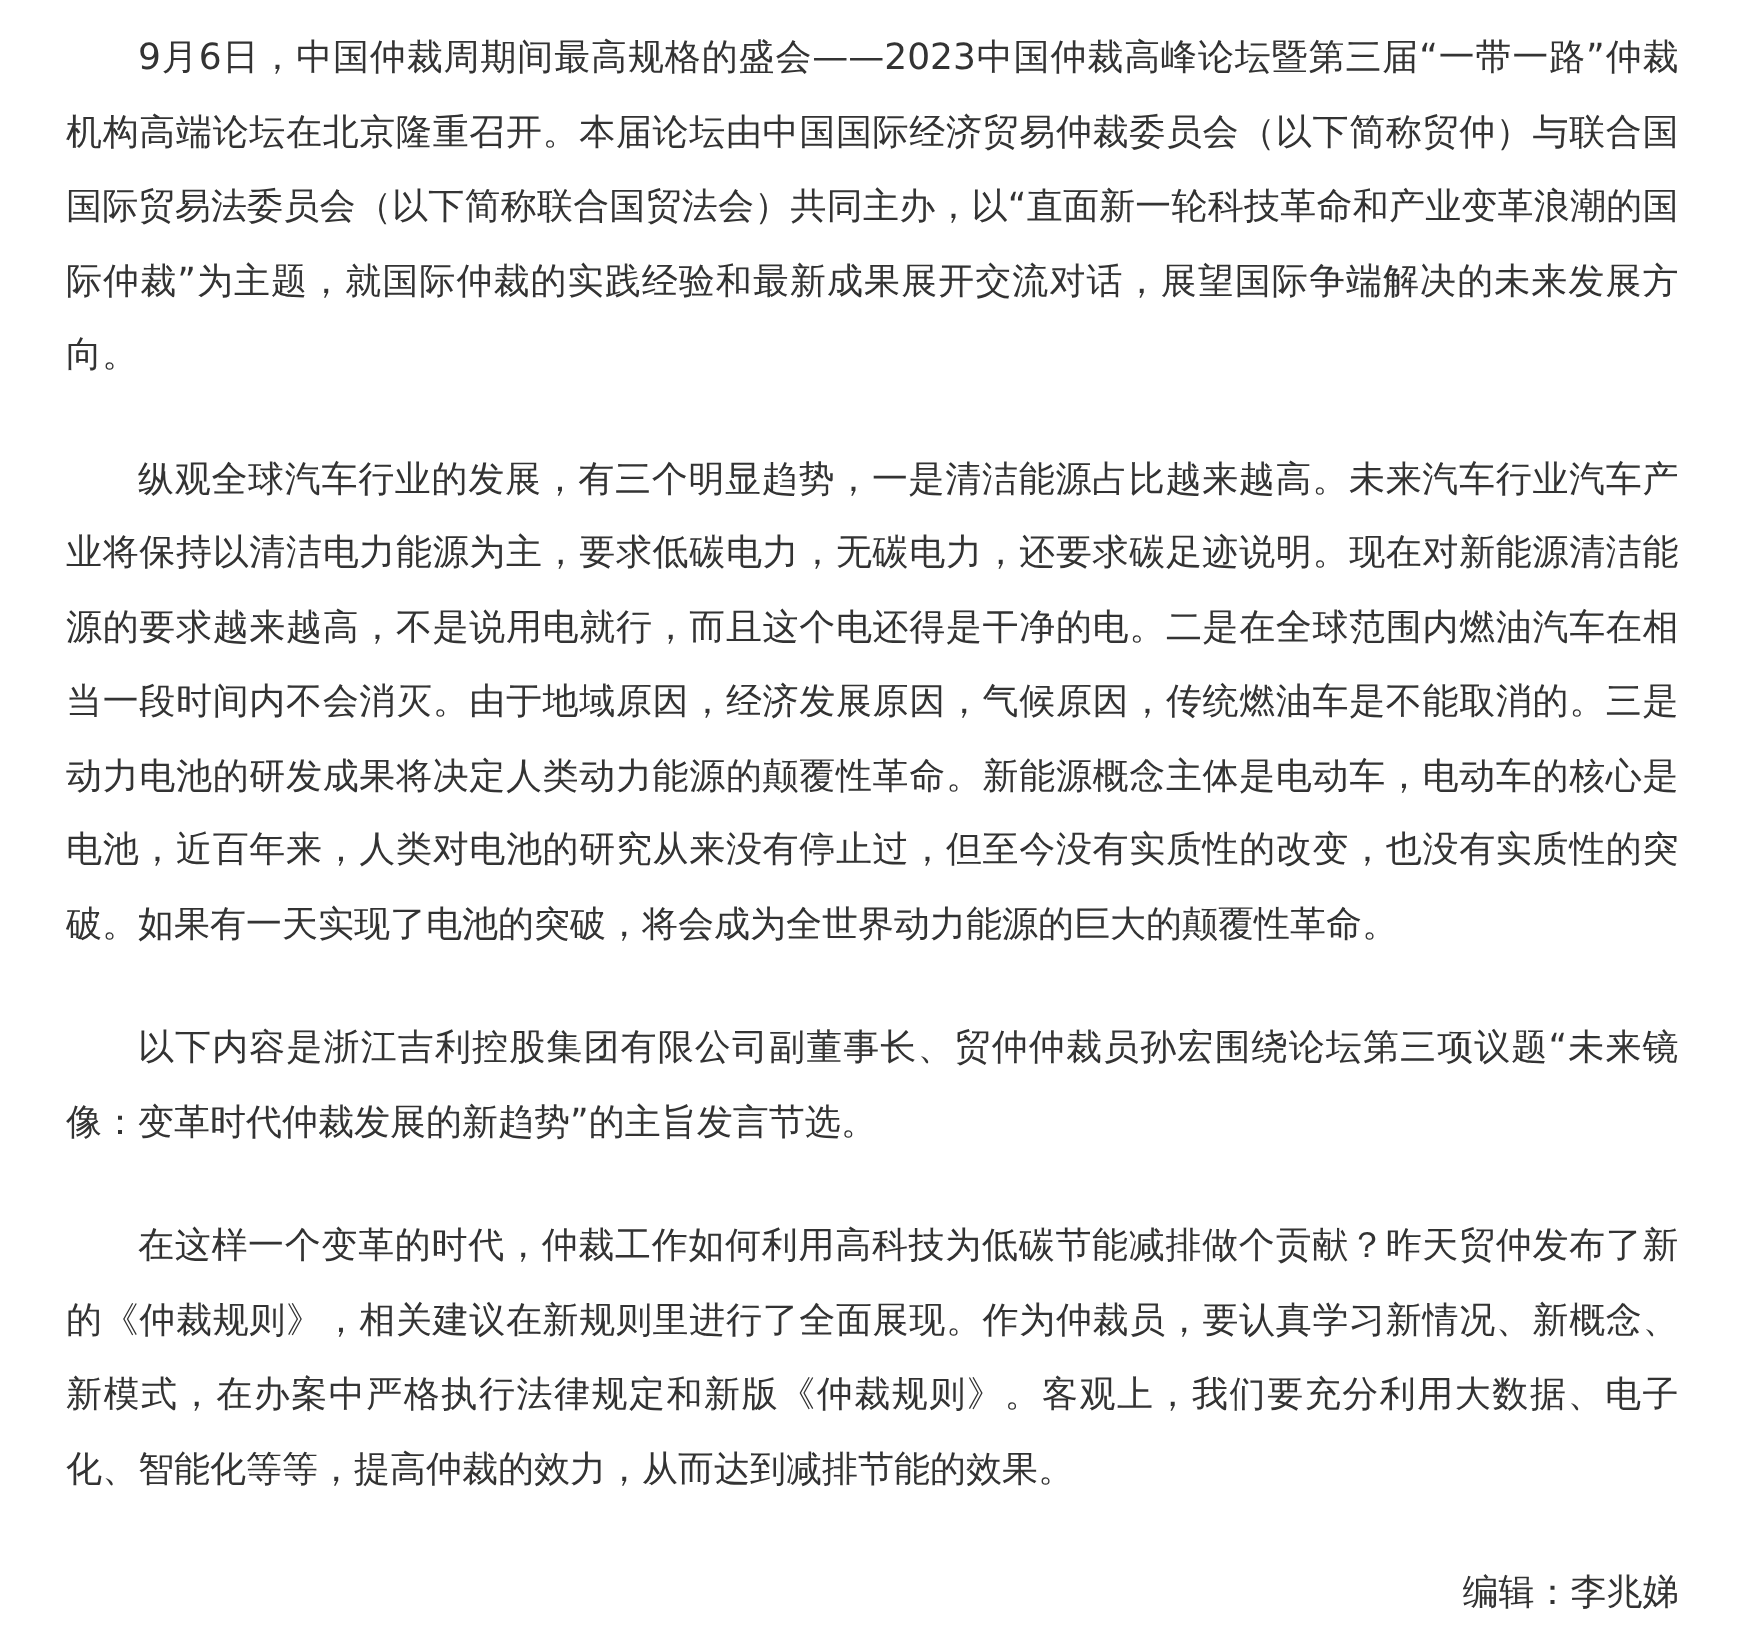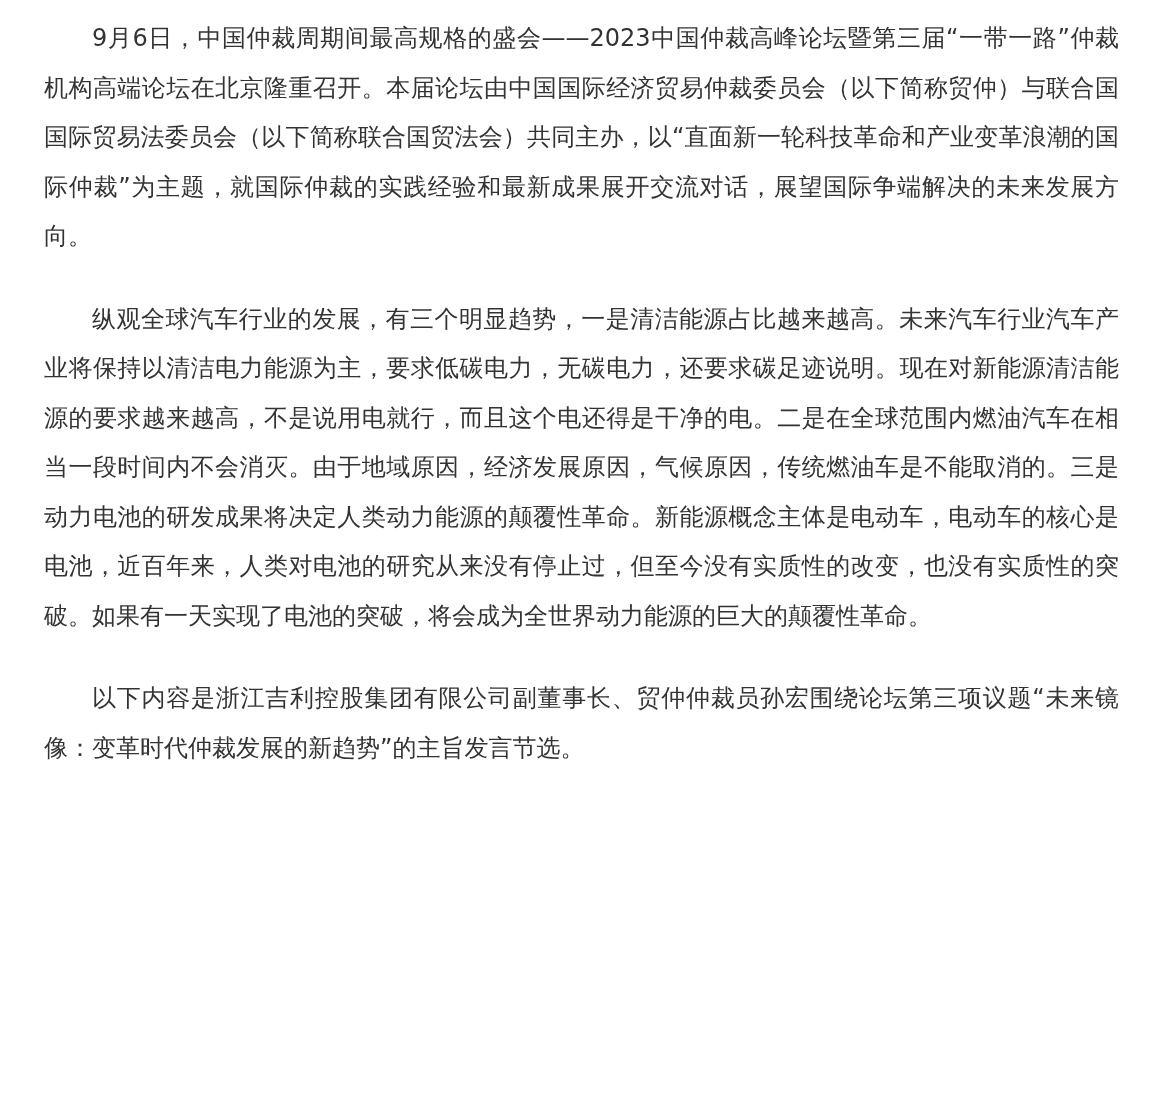--- a/index.html
+++ b/index.html
@@ -33,13 +33,15 @@
       margin-top: 8px;
     }
   </style>
 </head>
 <body>
 
 <div class="article">
   <p class="para">9月6日，中国仲裁周期间最高规格的盛会——2023中国仲裁高峰论坛暨第三届“一带一路”仲裁机构高端论坛在北京隆重召开。本届论坛由中国国际经济贸易仲裁委员会（以下简称贸仲）与联合国国际贸易法委员会（以下简称联合国贸法会）共同主办，以“直面新一轮科技革命和产业变革浪潮的国际仲裁”为主题，就国际仲裁的实践经验和最新成果展开交流对话，展望国际争端解决的未来发展方向。</p>
   <p class="para">纵观全球汽车行业的发展，有三个明显趋势，一是清洁能源占比越来越高。未来汽车行业汽车产业将保持以清洁电力能源为主，要求低碳电力，无碳电力，还要求碳足迹说明。现在对新能源清洁能源的要求越来越高，不是说用电就行，而且这个电还得是干净的电。二是在全球范围内燃油汽车在相当一段时间内不会消灭。由于地域原因，经济发展原因，气候原因，传统燃油车是不能取消的。三是动力电池的研发成果将决定人类动力能源的颠覆性革命。新能源概念主体是电动车，电动车的核心是电池，近百年来，人类对电池的研究从来没有停止过，但至今没有实质性的改变，也没有实质性的突破。如果有一天实现了电池的突破，将会成为全世界动力能源的巨大的颠覆性革命。</p>
   <p class="para">以下内容是浙江吉利控股集团有限公司副董事长、贸仲仲裁员孙宏围绕论坛第三项议题“未来镜像：变革时代仲裁发展的新趋势”的主旨发言节选。</p>
+  <p class="para">在这样一个变革的时代，仲裁工作如何利用高科技为低碳节能减排做个贡献？昨天贸仲发布了新的《仲裁规则》，相关建议在新规则里进行了全面展现。作为仲裁员，要认真学习新情况、新概念、新模式，在办案中严格执行法律规定和新版《仲裁规则》。客观上，我们要充分利用大数据、电子化、智能化等等，提高仲裁的效力，从而达到减排节能的效果。</p>
+  <p class="editor">编辑：李兆娣</p>
 </div>
 
 </body></html>

